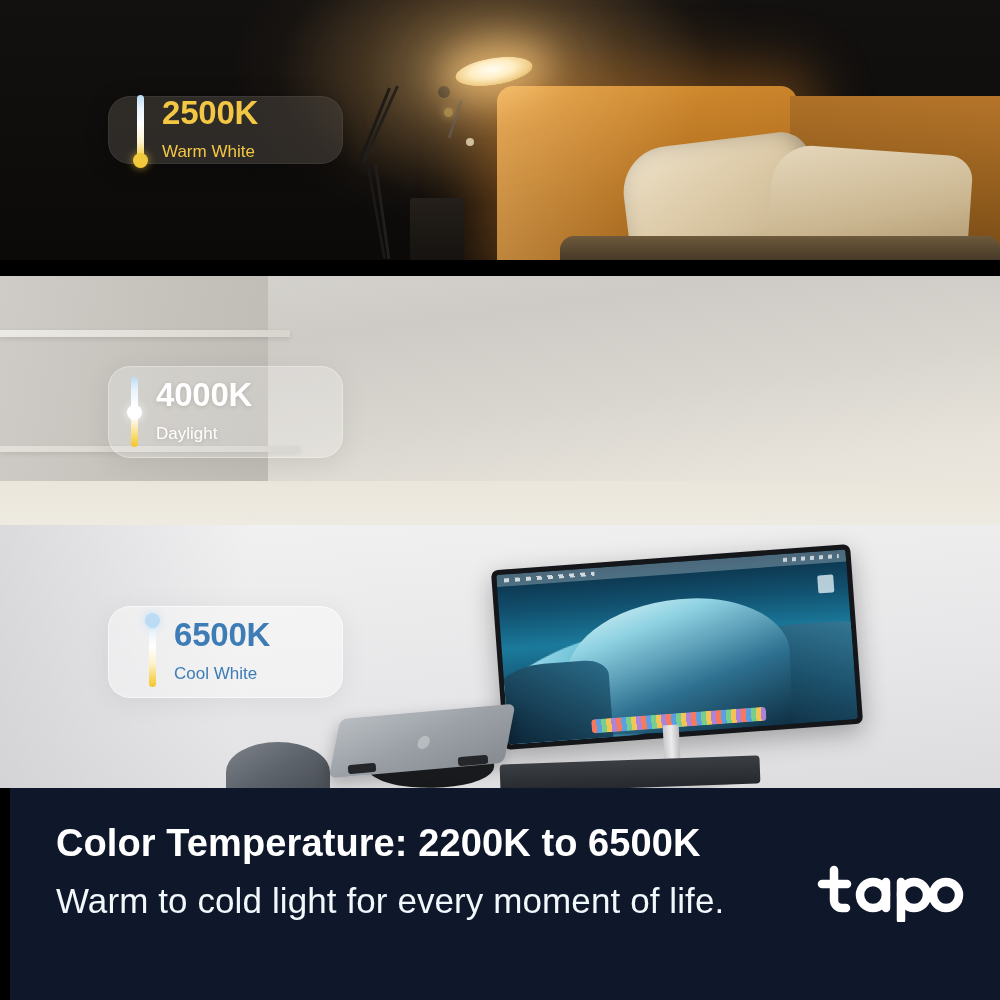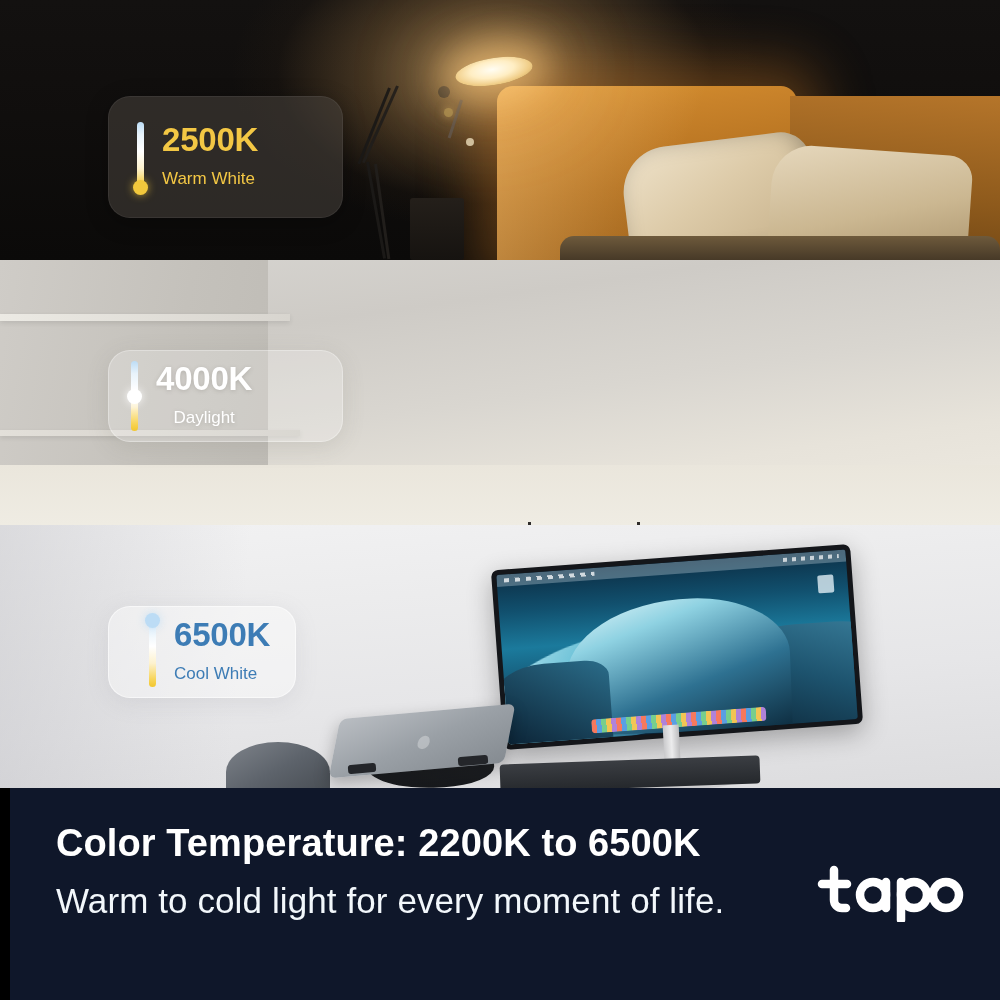--- a/index.html
+++ b/index.html
@@ -4,21 +4,21 @@
 <style>
   * { margin:0; padding:0; box-sizing:border-box; }
   html,body { width:1000px; height:1000px; overflow:hidden; background:#000;
     font-family:"Liberation Sans", sans-serif; }
 
   .canvas { position:relative; width:1000px; height:1000px; overflow:hidden; }
 
   
   .panel { position:absolute; left:0; width:1000px; overflow:hidden; }
   .panel-warm    { top:0;   height:260px; }
-  .panel-day     { top:260px; height:265px;text-align:center; }
+  .panel-day     { top:276px; height:265px; }
   .panel-cool    { top:525px; height:263px; }
 
   
   .warm-bg { position:absolute; inset:0; background:
       radial-gradient(ellipse 330px 200px at 495px 72px, rgba(255,206,130,.55) 0%, rgba(255,190,105,.22) 38%, rgba(120,80,35,.05) 66%, rgba(0,0,0,0) 80%),
       linear-gradient(180deg,#131110 0%,#100e0d 45%,#0b0a09 100%); }
   .headboard { position:absolute; left:497px; top:86px; width:300px; height:174px;
      background:linear-gradient(172deg,#d8912f 0%,#c8822a 22%,#b3701f 55%,#9b5f18 100%);
      border-radius:16px 16px 0 0;
      box-shadow:0 0 54px 22px rgba(190,115,35,.42); }
@@ -129,29 +129,29 @@
      border-radius:0 0 40% 56%; transform:rotate(-3deg); }
   .chair { position:absolute; left:226px; top:742px; width:104px; height:60px;
      background:linear-gradient(150deg,#7e838a 0%,#5d636b 48%,#44494f 100%);
      border-radius:54% 54% 12% 12%; }
   .desk-edge { position:absolute; left:500px; top:760px; width:260px; height:28px;
      background:linear-gradient(180deg,#3b3e43,#25282c); border-radius:4px; transform:rotate(-2deg); }
 
   
   .badge { position:absolute; display:flex; align-items:center;
      border-radius:22px; padding:15px 30px 15px 18px; }
-  .badge-dark  { left:108px; top:96px; width:235px; height:122px;
+  .badge-dark  { left:108px; top:96px; width:235px; height:68px;
      background:rgba(72,68,62,.55);
      border:1px solid rgba(255,255,255,.06);
      box-shadow:0 5px 22px rgba(0,0,0,.30);padding-left:24px; }
   .badge-light { left:108px; top:350px; width:235px; height:92px;
      background:rgba(255,255,255,.22);
      border:1px solid rgba(255,255,255,.30);
      box-shadow:0 5px 22px rgba(120,116,108,.16); }
-  .badge-cool  { left:108px; top:606px; width:188px; height:92px;
+  .badge-cool  { left:108px; top:606px; width:235px; height:92px;
      background:rgba(255,255,255,.42);
      border:1px solid rgba(255,255,255,.55);
      box-shadow:0 5px 22px rgba(140,145,155,.16);padding-left:36px; }
 
   .slider { position:relative; width:14px; height:70px; margin-right:15px; flex:none; }
   .slider-track { position:absolute; left:4px; top:0; width:7px; height:70px;
      border-radius:4px;
      background:linear-gradient(180deg,#bcdcf5 0%,#e8f3fb 18%,#ffffff 42%,#fdf2cf 66%,#f7d354 90%,#f2c62e 100%); }
   .slider-knob { position:absolute; left:0; width:15px; height:15px; border-radius:50%; }
   .knob-warm { bottom:-3px; background:#f2c83c; box-shadow:0 0 9px rgba(242,200,60,.7); }

